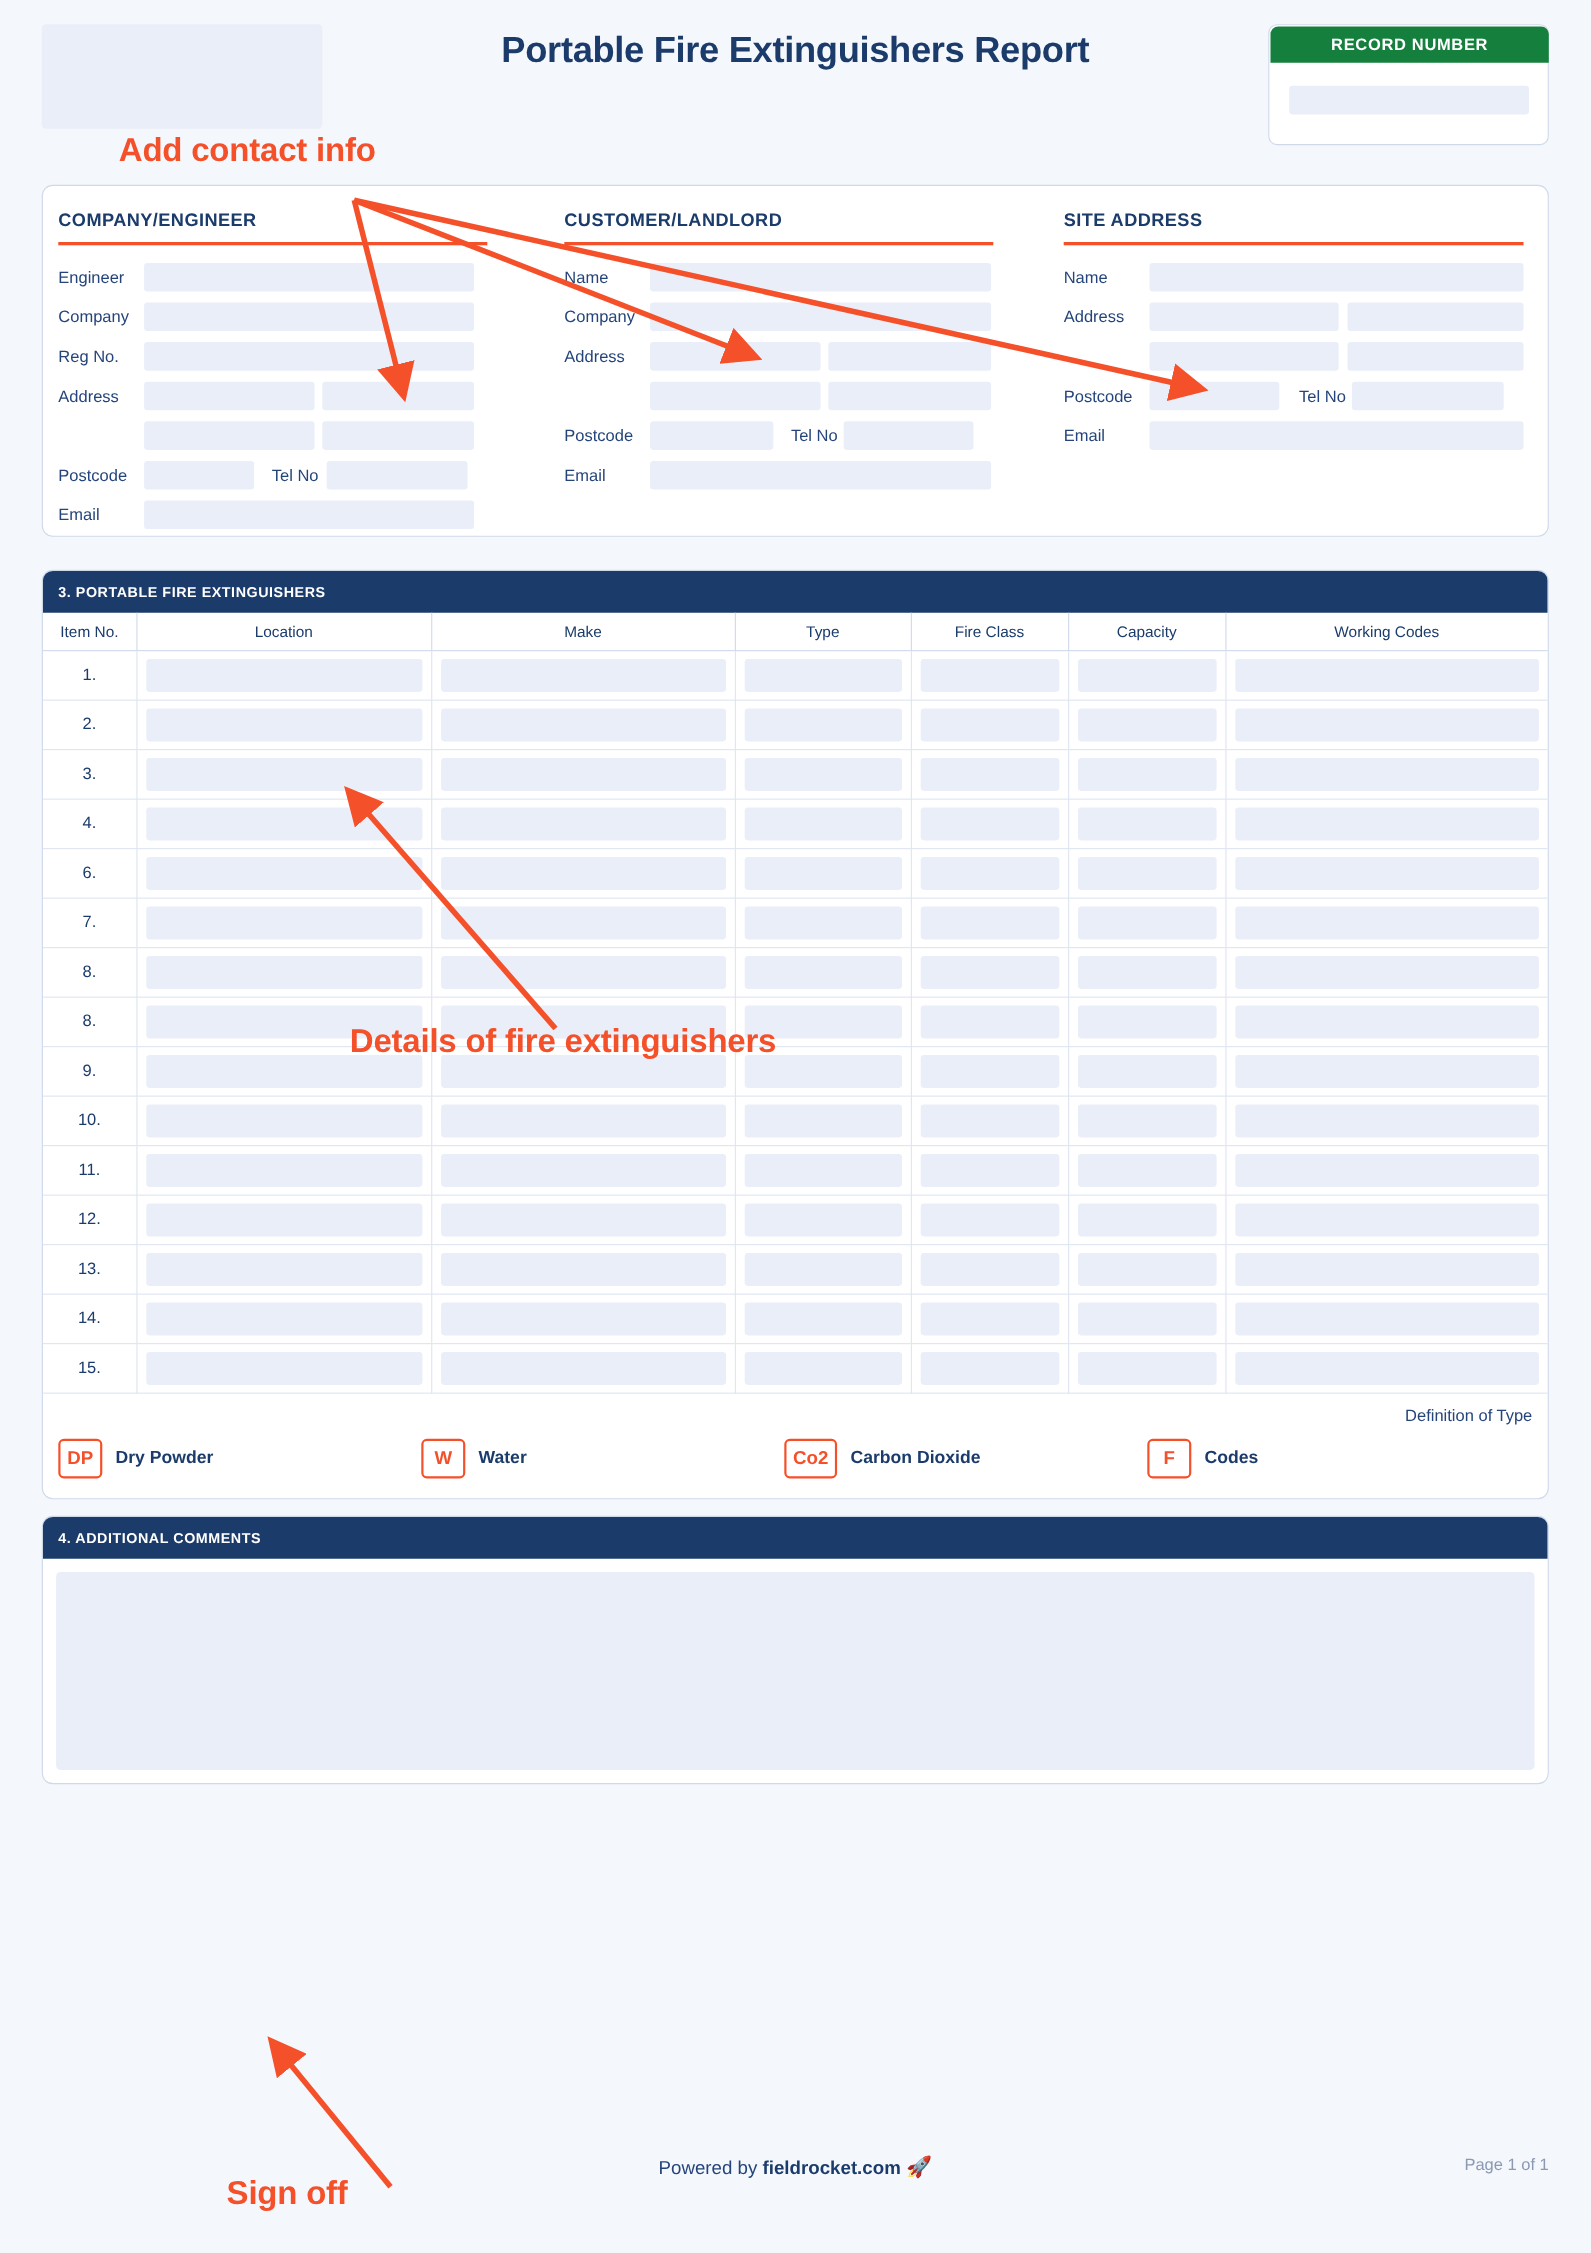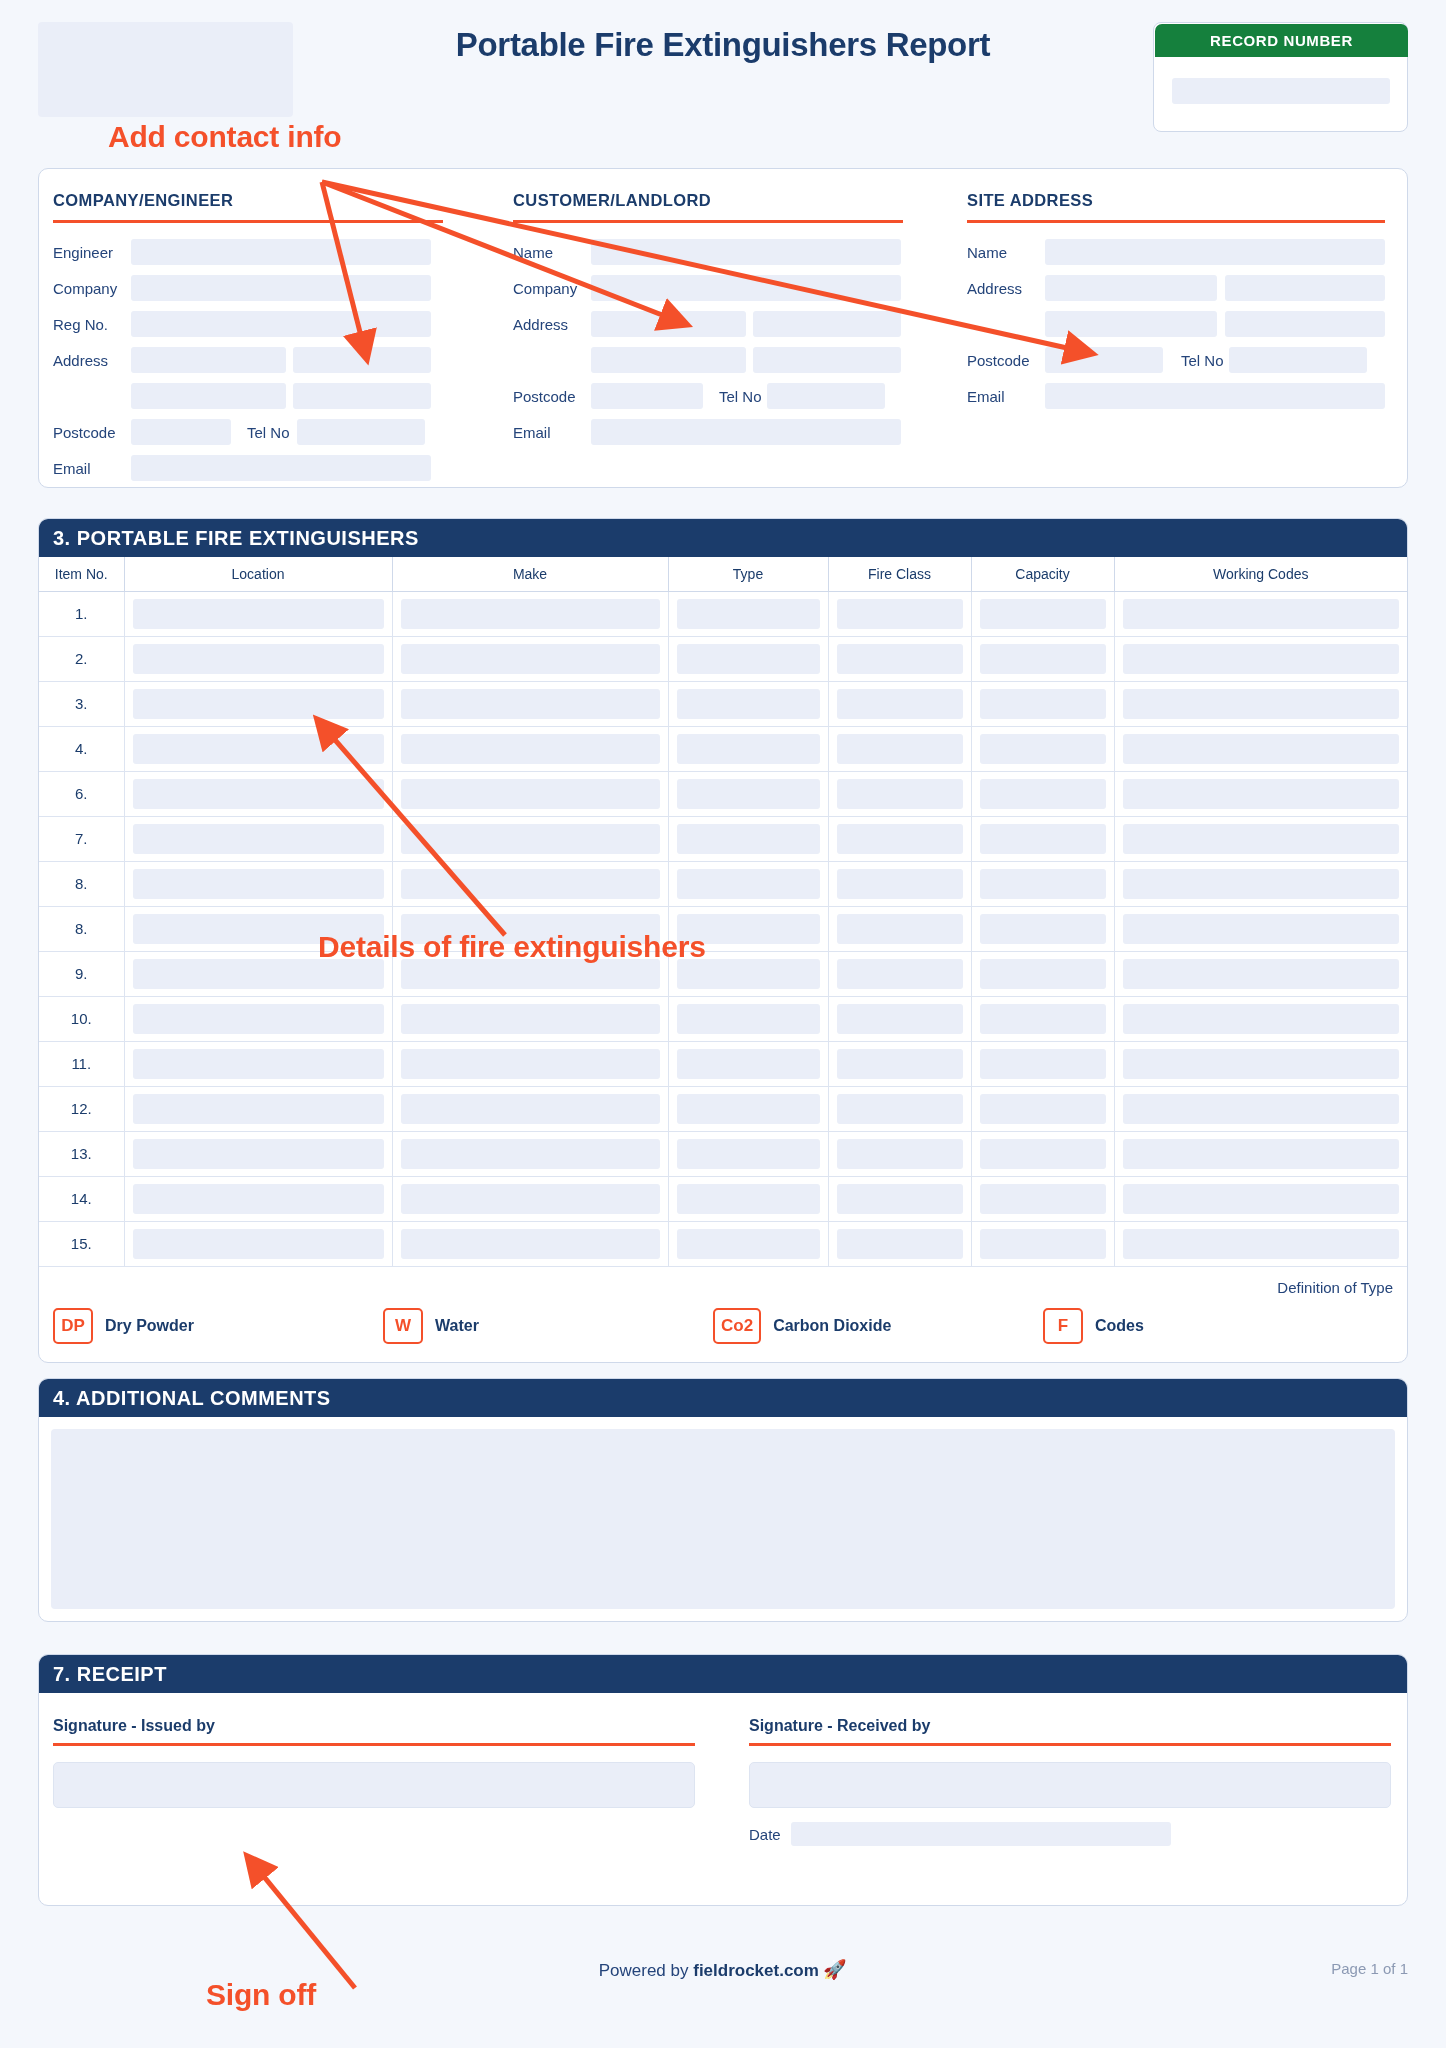--- a/index.html
+++ b/index.html
@@ -127,21 +127,21 @@
     background: #eaeef8;
     border-radius: 3px;
     height: 26px;
     flex: none;
   }
 
   
   .sec-bar {
     background: #1b3c6b;
     color: #ffffff;
-    font-size: 20px;
+    font-size: 13px;
     font-weight: bold;
     letter-spacing: 0.5px;
     height: 38px;
     display: flex;
     align-items: center;
     padding-left: 14px;
     border-radius: 7px 7px 0 0;
   }
 
   
@@ -790,39 +790,20 @@
         <div class="leg-label">Codes</div>
       </div>
     </div>
   </div>
 
   <div class="comments">
     <div class="sec-bar">4. ADDITIONAL COMMENTS</div>
     <div class="comment-area"></div>
   </div>
 
-  <div class="receipt">
-    <div class="sec-bar">7. RECEIPT</div>
-
-    <div class="sig-col" style="left:14px; width:642px;">
-      <div class="sig-title">Signature - Issued by</div>
-      <div class="sig-rule"></div>
-      <div class="sig-pad"></div>
-    </div>
-
-    <div class="sig-col" style="left:710px; width:642px;">
-      <div class="sig-title">Signature - Received by</div>
-      <div class="sig-rule"></div>
-      <div class="sig-pad"></div>
-      <div class="date-row">
-        <div class="date-label">Date</div>
-        <div class="date-box"></div>
-      </div>
-    </div>
-  </div>
 
   <div class="footer">
     <div class="powered">
       <span>Powered by </span><b>fieldrocket.com</b>
       <span class="rocket">🚀</span>
     </div>
     <div class="page-num">Page 1 of 1</div>
   </div>
 </div>
 

